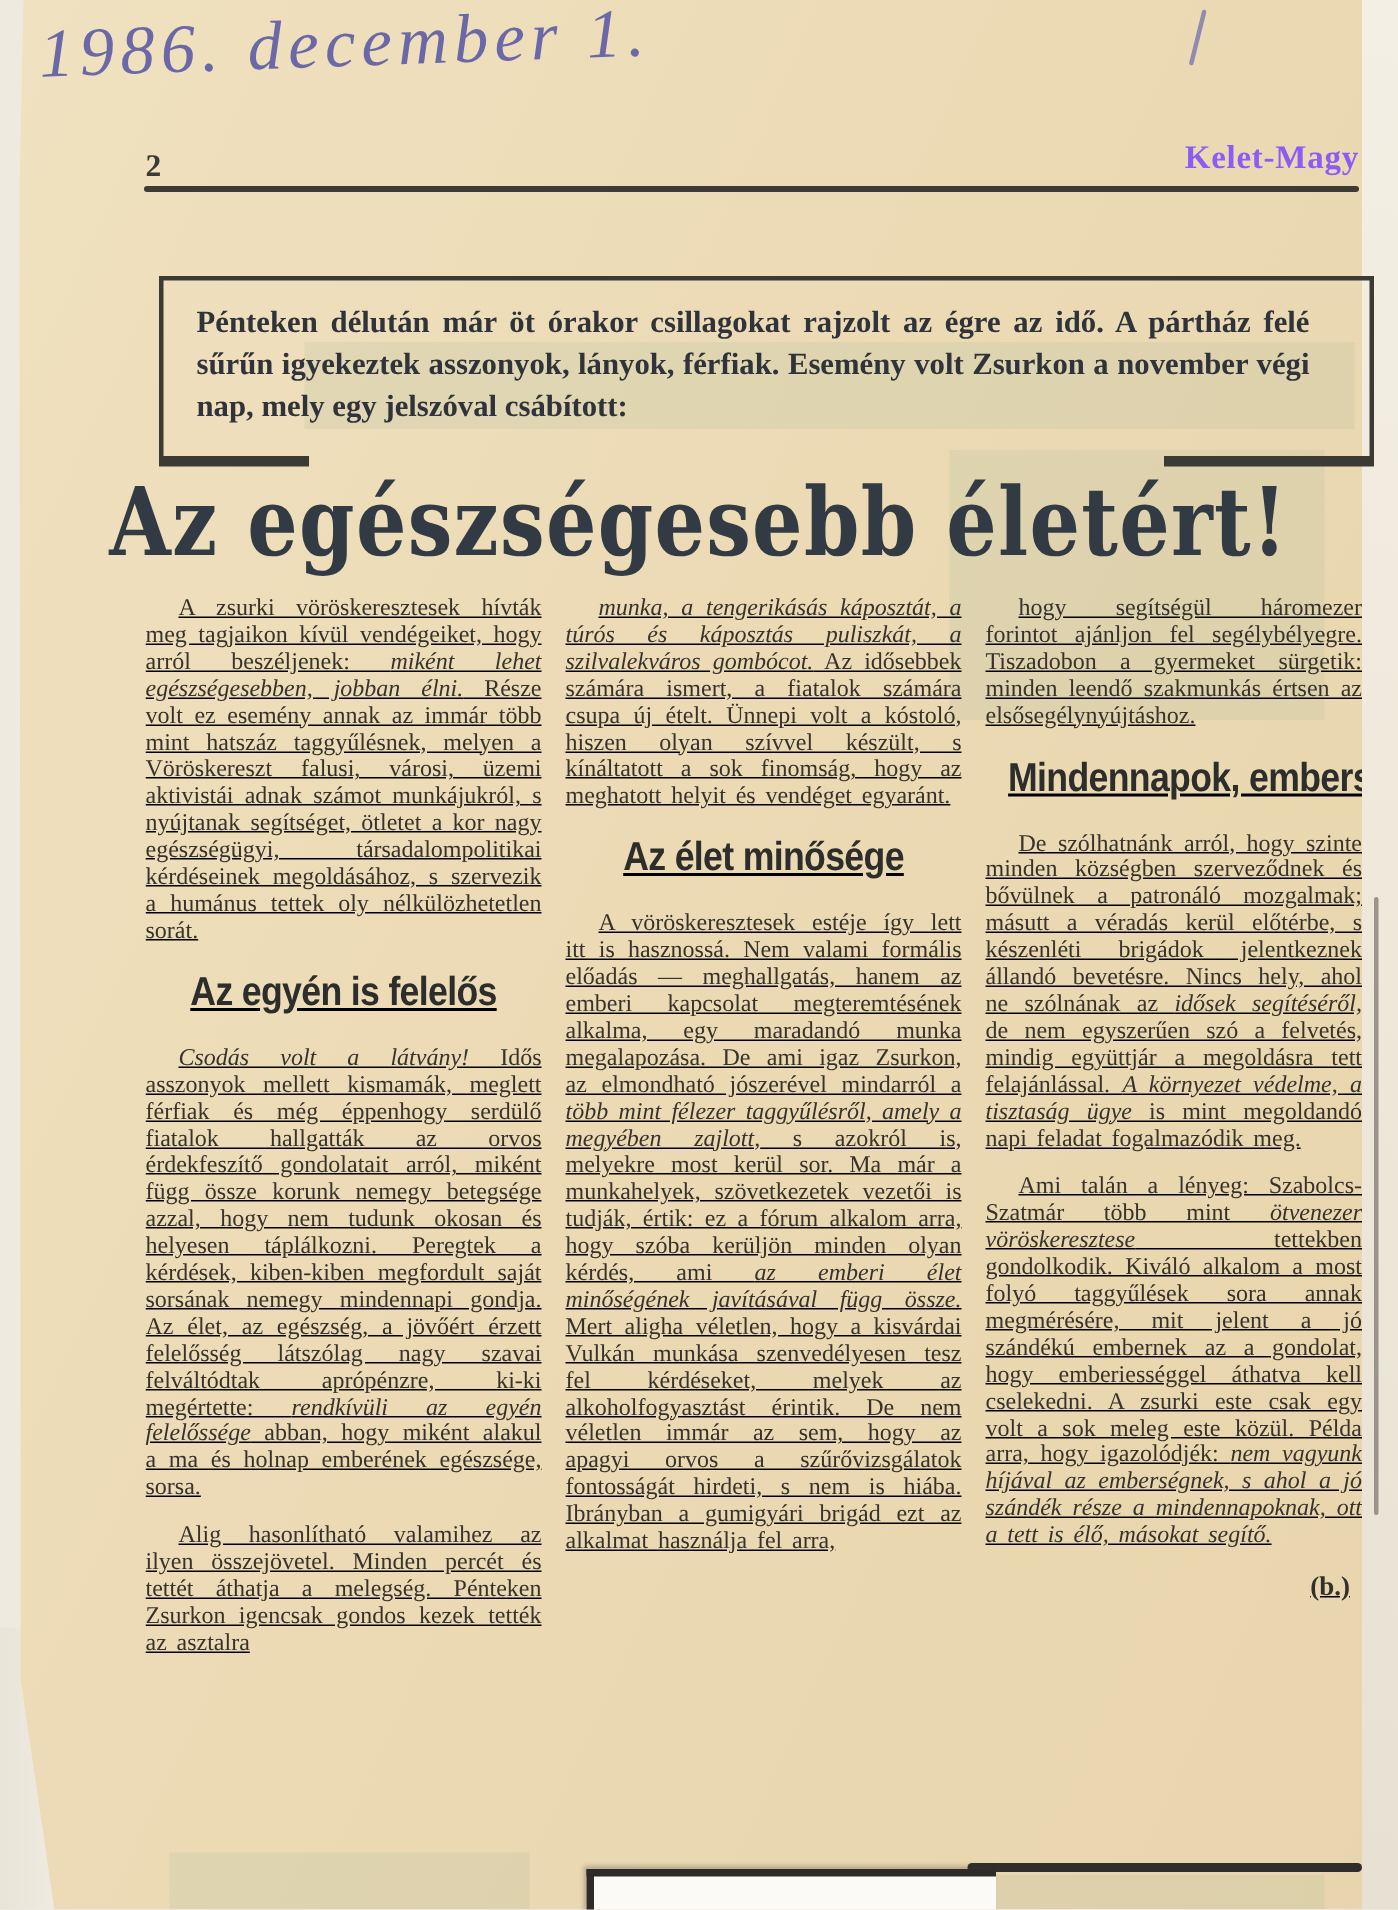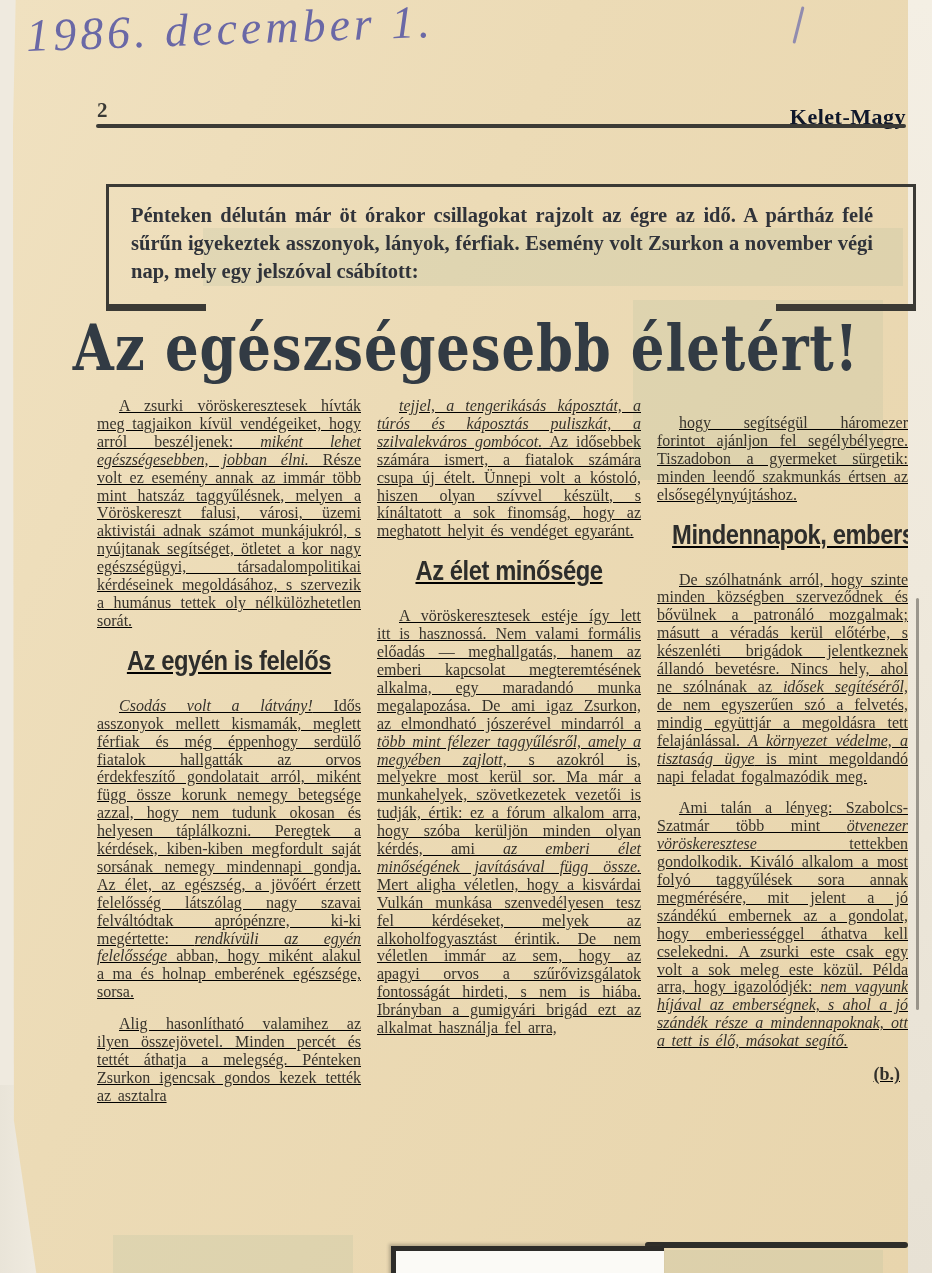--- a/index.html
+++ b/index.html
@@ -35,22 +35,22 @@
   .pen-tick{
     position:absolute;left:797px;top:6px;width:3px;height:38px;
     background:#7a78ae;transform:rotate(14deg);border-radius:2px;opacity:.8;
   }
   
   .page-number{
     position:absolute;left:97px;top:98px;
     font-size:21px;font-weight:bold;color:#3a3a36;
   }
   .masthead{
-    position:absolute;right:26px;top:104px;
-    font-size:22px;font-weight:bold;color:#0f172a;letter-spacing:.5px;
+    position:absolute;right:26px;top:92px;
+    font-size:22px;font-weight:bold;color:#8b5cf6;letter-spacing:.5px;
     white-space:nowrap;
     text-align:right;
   }
   .header-rule{
     position:absolute;left:96px;top:124px;width:810px;height:4px;
     background:#3c3b36;border-radius:2px;
   }
   
   .lead-box{
     position:absolute;left:106px;top:184px;width:742px;
@@ -71,21 +71,21 @@
     font-family:"DejaVu Serif", serif;
     font-weight:bold;font-size:63px;color:#323b44;
     transform:scaleX(.84);white-space:nowrap;letter-spacing:1px;
   }
   
   .columns{
     position:absolute;left:97px;top:397px;width:811px;height:876px;
     display:flex;overflow:hidden;text-decoration:underline;
   }
   .col{width:272px;margin-right:16px;color:#37332c;}
-  .col:last-child{margin-right:0;width:251px;margin-top:17px;}
+  .col:last-child{margin-right:0;width:251px;}
   .col p{
     margin:0 0 14px 0;
     font-size:16px;line-height:17.9px;
     text-align:justify;text-indent:22px;word-spacing:2.5px;
   }
   .col p i{font-style:italic;}
   .subhead{
     font-family:"Liberation Sans", sans-serif;
     font-weight:bold;font-size:27px;color:#2d2d2b;
     text-align:center;margin:16px 0 20px 0;
@@ -144,21 +144,21 @@
 <div class="columns">
 
   <div class="col">
     <p><span>A zsurki vöröskeresztesek hívták meg tagjaikon kívül vendégeiket, hogy arról beszéljenek: </span><i>miként lehet egészségesebben, jobban élni.</i><span> Része volt ez esemény annak az immár több mint hatszáz taggyűlésnek, melyen a Vöröskereszt falusi, városi, üzemi aktivistái adnak számot munkájukról, s nyújtanak segítséget, ötletet a kor nagy egészségügyi, társadalompolitikai kérdéseinek megoldásához, s szervezik a humánus tettek oly nélkülözhetetlen sorát.</span></p>
     <div class="subhead">Az egyén is felelős</div>
     <p><i>Csodás volt a látvány!</i><span> Idős asszonyok mellett kismamák, meglett férfiak és még éppenhogy serdülő fiatalok hallgatták az orvos érdekfeszítő gondolatait arról, miként függ össze korunk nemegy betegsége azzal, hogy nem tudunk okosan és helyesen táplálkozni. Peregtek a kérdések, kiben-kiben megfordult saját sorsának nemegy mindennapi gondja. Az élet, az egészség, a jövőért érzett felelősség látszólag nagy szavai felváltódtak aprópénzre, ki-ki megértette: </span><i>rendkívüli az egyén felelőssége</i><span> abban, hogy miként alakul a ma és holnap emberének egészsége, sorsa.</span></p>
     <p><span>Alig hasonlítható valamihez az ilyen összejövetel. Minden percét és tettét áthatja a melegség. Pénteken Zsurkon igencsak gondos kezek tették az asztalra</span></p>
   </div>
 
   <div class="col">
-    <p><i>tejjel, a tengerikásás káposztát, a túrós és káposztás puliszkát, a szilvalekváros gombócot.</i><span> Az idősebbek számára ismert, a fiatalok számára csupa új ételt. Ünnepi volt a kóstoló, hiszen olyan szívvel készült, s kínáltatott a sok finomság, hogy az meghatott helyit és vendéget egyaránt.</span></p>
+    <p><i>munka, a tengerikásás káposztát, a túrós és káposztás puliszkát, a szilvalekváros gombócot.</i><span> Az idősebbek számára ismert, a fiatalok számára csupa új ételt. Ünnepi volt a kóstoló, hiszen olyan szívvel készült, s kínáltatott a sok finomság, hogy az meghatott helyit és vendéget egyaránt.</span></p>
     <div class="subhead">Az élet minősége</div>
     <p><span>A vöröskeresztesek estéje így lett itt is hasznossá. Nem valami formális előadás — meghallgatás, hanem az emberi kapcsolat megteremtésének alkalma, egy maradandó munka megalapozása. De ami igaz Zsurkon, az elmondható jószerével mindarról a </span><i>több mint félezer taggyűlésről, amely a megyében zajlott,</i><span> s azokról is, melyekre most kerül sor. Ma már a munkahelyek, szövetkezetek vezetői is tudják, értik: ez a fórum alkalom arra, hogy szóba kerüljön minden olyan kérdés, ami </span><i>az emberi élet minőségének javításával függ össze.</i><span> Mert aligha véletlen, hogy a kisvárdai Vulkán munkása szenvedélyesen tesz fel kérdéseket, melyek az alkoholfogyasztást érintik. De nem véletlen immár az sem, hogy az apagyi orvos a szűrővizsgálatok fontosságát hirdeti, s nem is hiába. Ibrányban a gumigyári brigád ezt az alkalmat használja fel arra,</span></p>
   </div>
 
   <div class="col">
     <p><span>hogy segítségül háromezer forintot ajánljon fel segélybélyegre. Tiszadobon a gyermeket sürgetik: minden leendő szakmunkás értsen az elsősegélynyújtáshoz.</span></p>
     <div class="subhead">Mindennapok, emberség</div>
     <p><span>De szólhatnánk arról, hogy szinte minden községben szerveződnek és bővülnek a patronáló mozgalmak; másutt a véradás kerül előtérbe, s készenléti brigádok jelentkeznek állandó bevetésre. Nincs hely, ahol ne szólnának az </span><i>idősek segítéséről,</i><span> de nem egyszerűen szó a felvetés, mindig együttjár a megoldásra tett felajánlással. </span><i>A környezet védelme, a tisztaság ügye</i><span> is mint megoldandó napi feladat fogalmazódik meg.</span></p>
     <p><span>Ami talán a lényeg: Szabolcs-Szatmár több mint </span><i>ötvenezer vöröskeresztese</i><span> tettekben gondolkodik. Kiváló alkalom a most folyó taggyűlések sora annak megmérésére, mit jelent a jó szándékú embernek az a gondolat, hogy emberiességgel áthatva kell cselekedni. A zsurki este csak egy volt a sok meleg este közül. Példa arra, hogy igazolódjék: </span><i>nem vagyunk híjával az emberségnek, s ahol a jó szándék része a mindennapoknak, ott a tett is élő, másokat segítő.</i></p>
     <div class="signature">(b.)</div>

